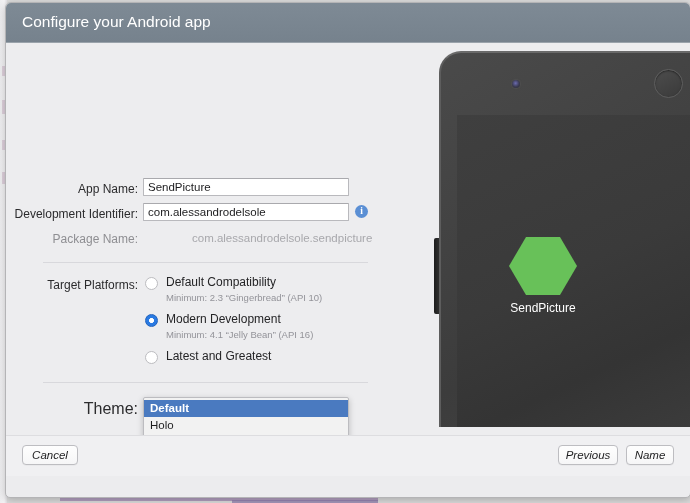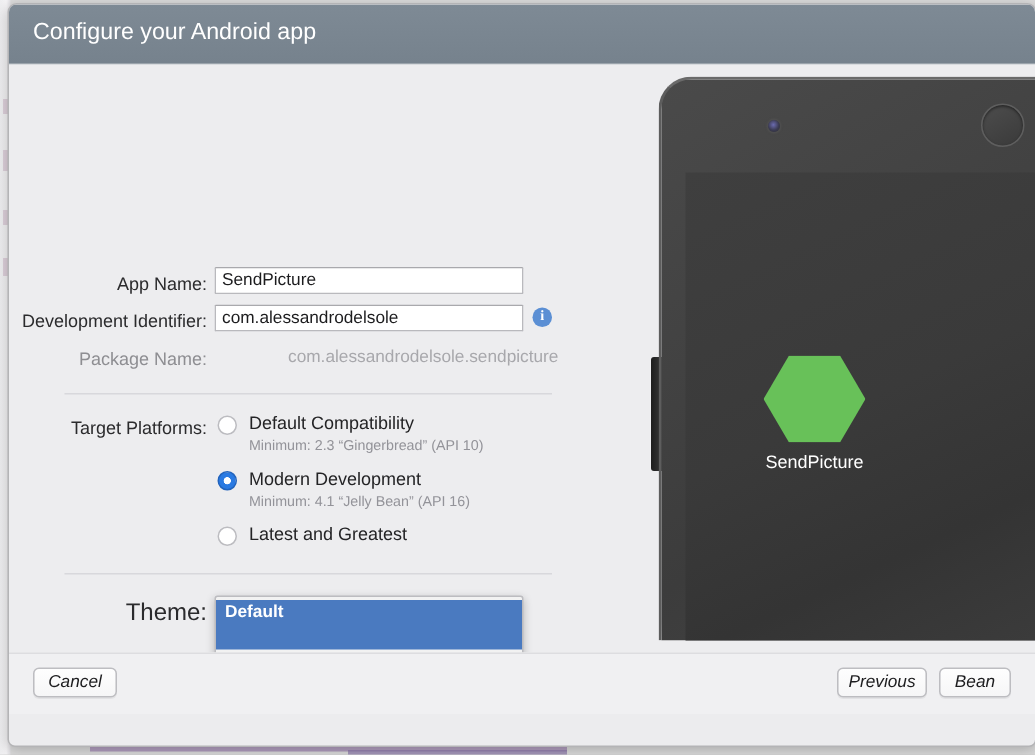--- a/index.html
+++ b/index.html
@@ -282,21 +282,21 @@
     width: 206px;
     background: #f2f2f2;
     border: 1px solid #bcbcc0;
     border-radius: 2px;
     box-shadow: 0 2px 6px rgba(0,0,0,.22);
     padding-top: 2px;
     padding-bottom: 8px;
     box-sizing: border-box;
   }
   .popup-item {
-    height: 33px;
+    height: 17px;
     line-height: 17px;
     font-size: 11.5px;
     color: #1d1d1f;
     padding-left: 6px;
     white-space: nowrap;
   }
   .popup-item.selected {
     background: #4a7ac0;
     color: #ffffff;
     font-weight: bold;
@@ -393,26 +393,27 @@
       <div class="radio-row" style="top:308px;">
         <span class="radio"></span>
         <span class="radio-label">Latest and Greatest</span>
       </div>
 
       <div class="sep" style="top:339px;"></div>
 
       <div id="theme-label">Theme:</div>
       <div id="theme-popup">
         <div class="popup-item selected">Default</div>
+        <div class="popup-item">Holo</div>
         <div class="popup-item">Holo Light</div>
 
       </div>
 
     </div>
   </div>
 
   <div id="footer">
     <button class="btn" id="btn-cancel">Cancel</button>
     <button class="btn" id="btn-previous">Previous</button>
-    <button class="btn" id="btn-next">Bean</button>
+    <button class="btn" id="btn-next">Name</button>
   </div>
 
 </div>
 
 </body></html>

